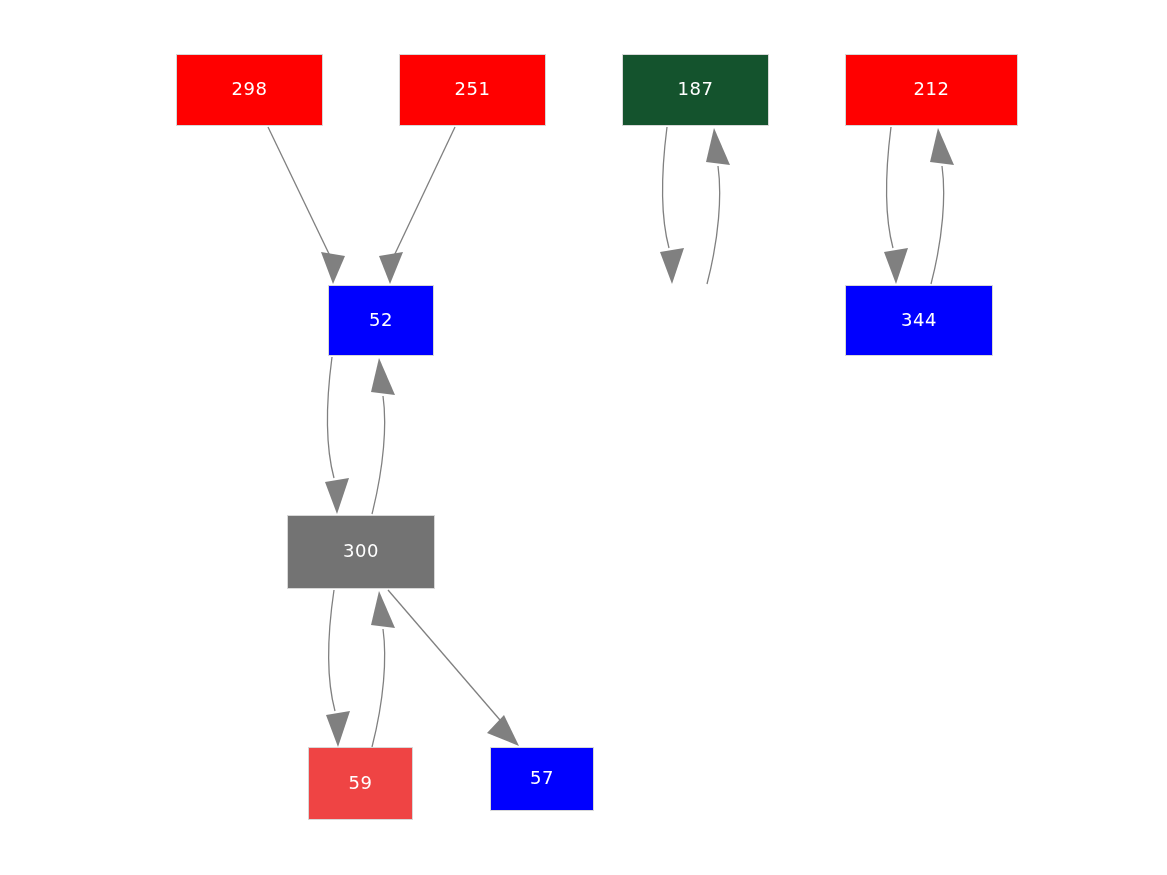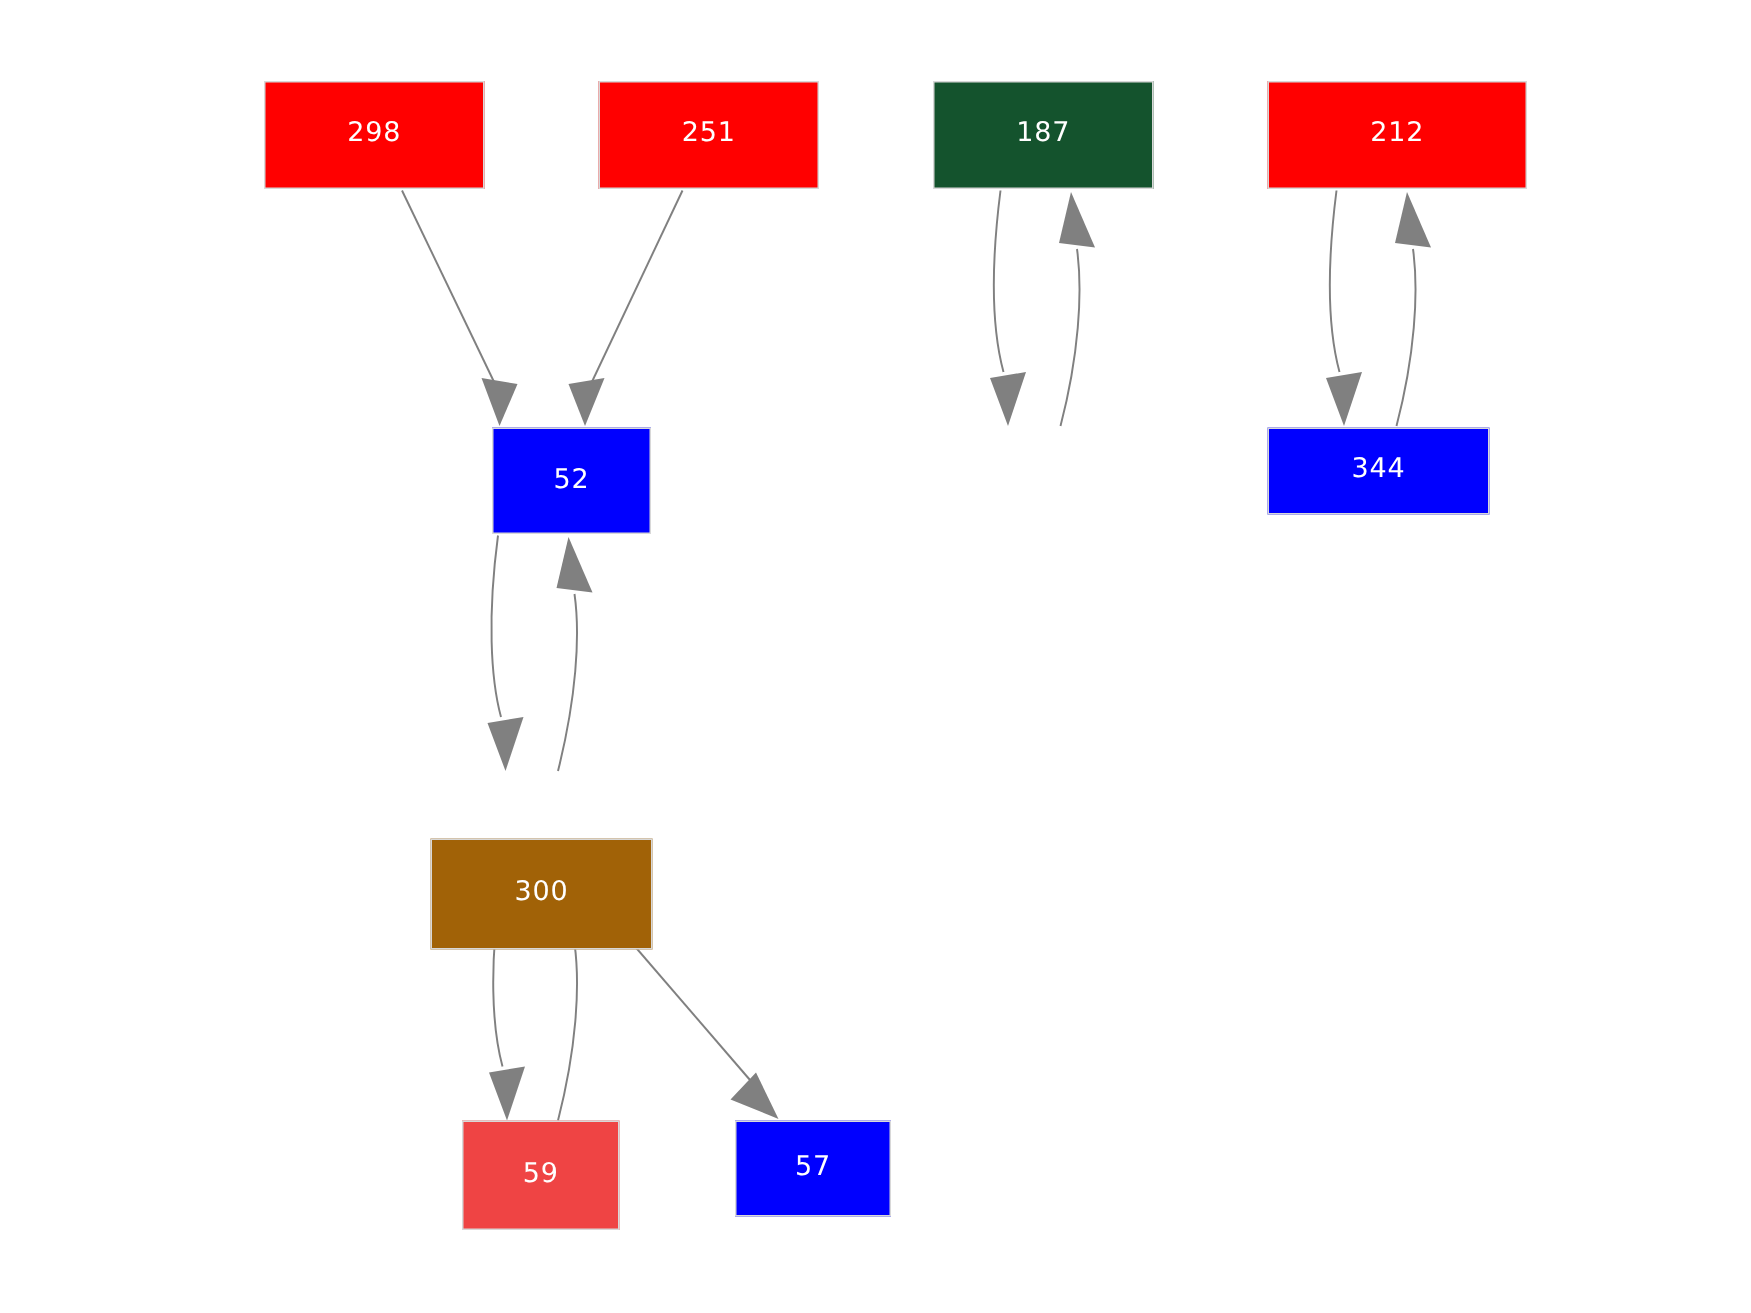--- a/index.html
+++ b/index.html
@@ -119,25 +119,25 @@
 
   <div class="graph-node" style="left:845px; top:54px; width:173px; height:72px; background:#ff0000;">
     <span class="node-label">212</span>
   </div>
 
   <div class="graph-node" style="left:308px; top:285px; width:106px; height:71px; background:#0000ff;margin-left:20px;">
     <span class="node-label">52</span>
   </div>
 
 
-  <div class="graph-node" style="left:845px; top:285px; width:148px; height:58px; background:#0000ff;">
+  <div class="graph-node" style="left:845px; top:285px; width:148px; height:71px; background:#0000ff;">
     <span class="node-label">344</span>
   </div>
 
-  <div class="graph-node" style="left:287px; top:515px; width:148px; height:74px; background:#a16207;margin-top:44px;">
+  <div class="graph-node" style="left:287px; top:515px; width:148px; height:74px; background:#737373;">
     <span class="node-label">300</span>
   </div>
 
   <div class="graph-node" style="left:308px; top:747px; width:105px; height:73px; background:#ef4444;">
     <span class="node-label">59</span>
   </div>
 
   <div class="graph-node" style="left:490px; top:747px; width:104px; height:64px; background:#0000ff;">
     <span class="node-label">57</span>
   </div>

